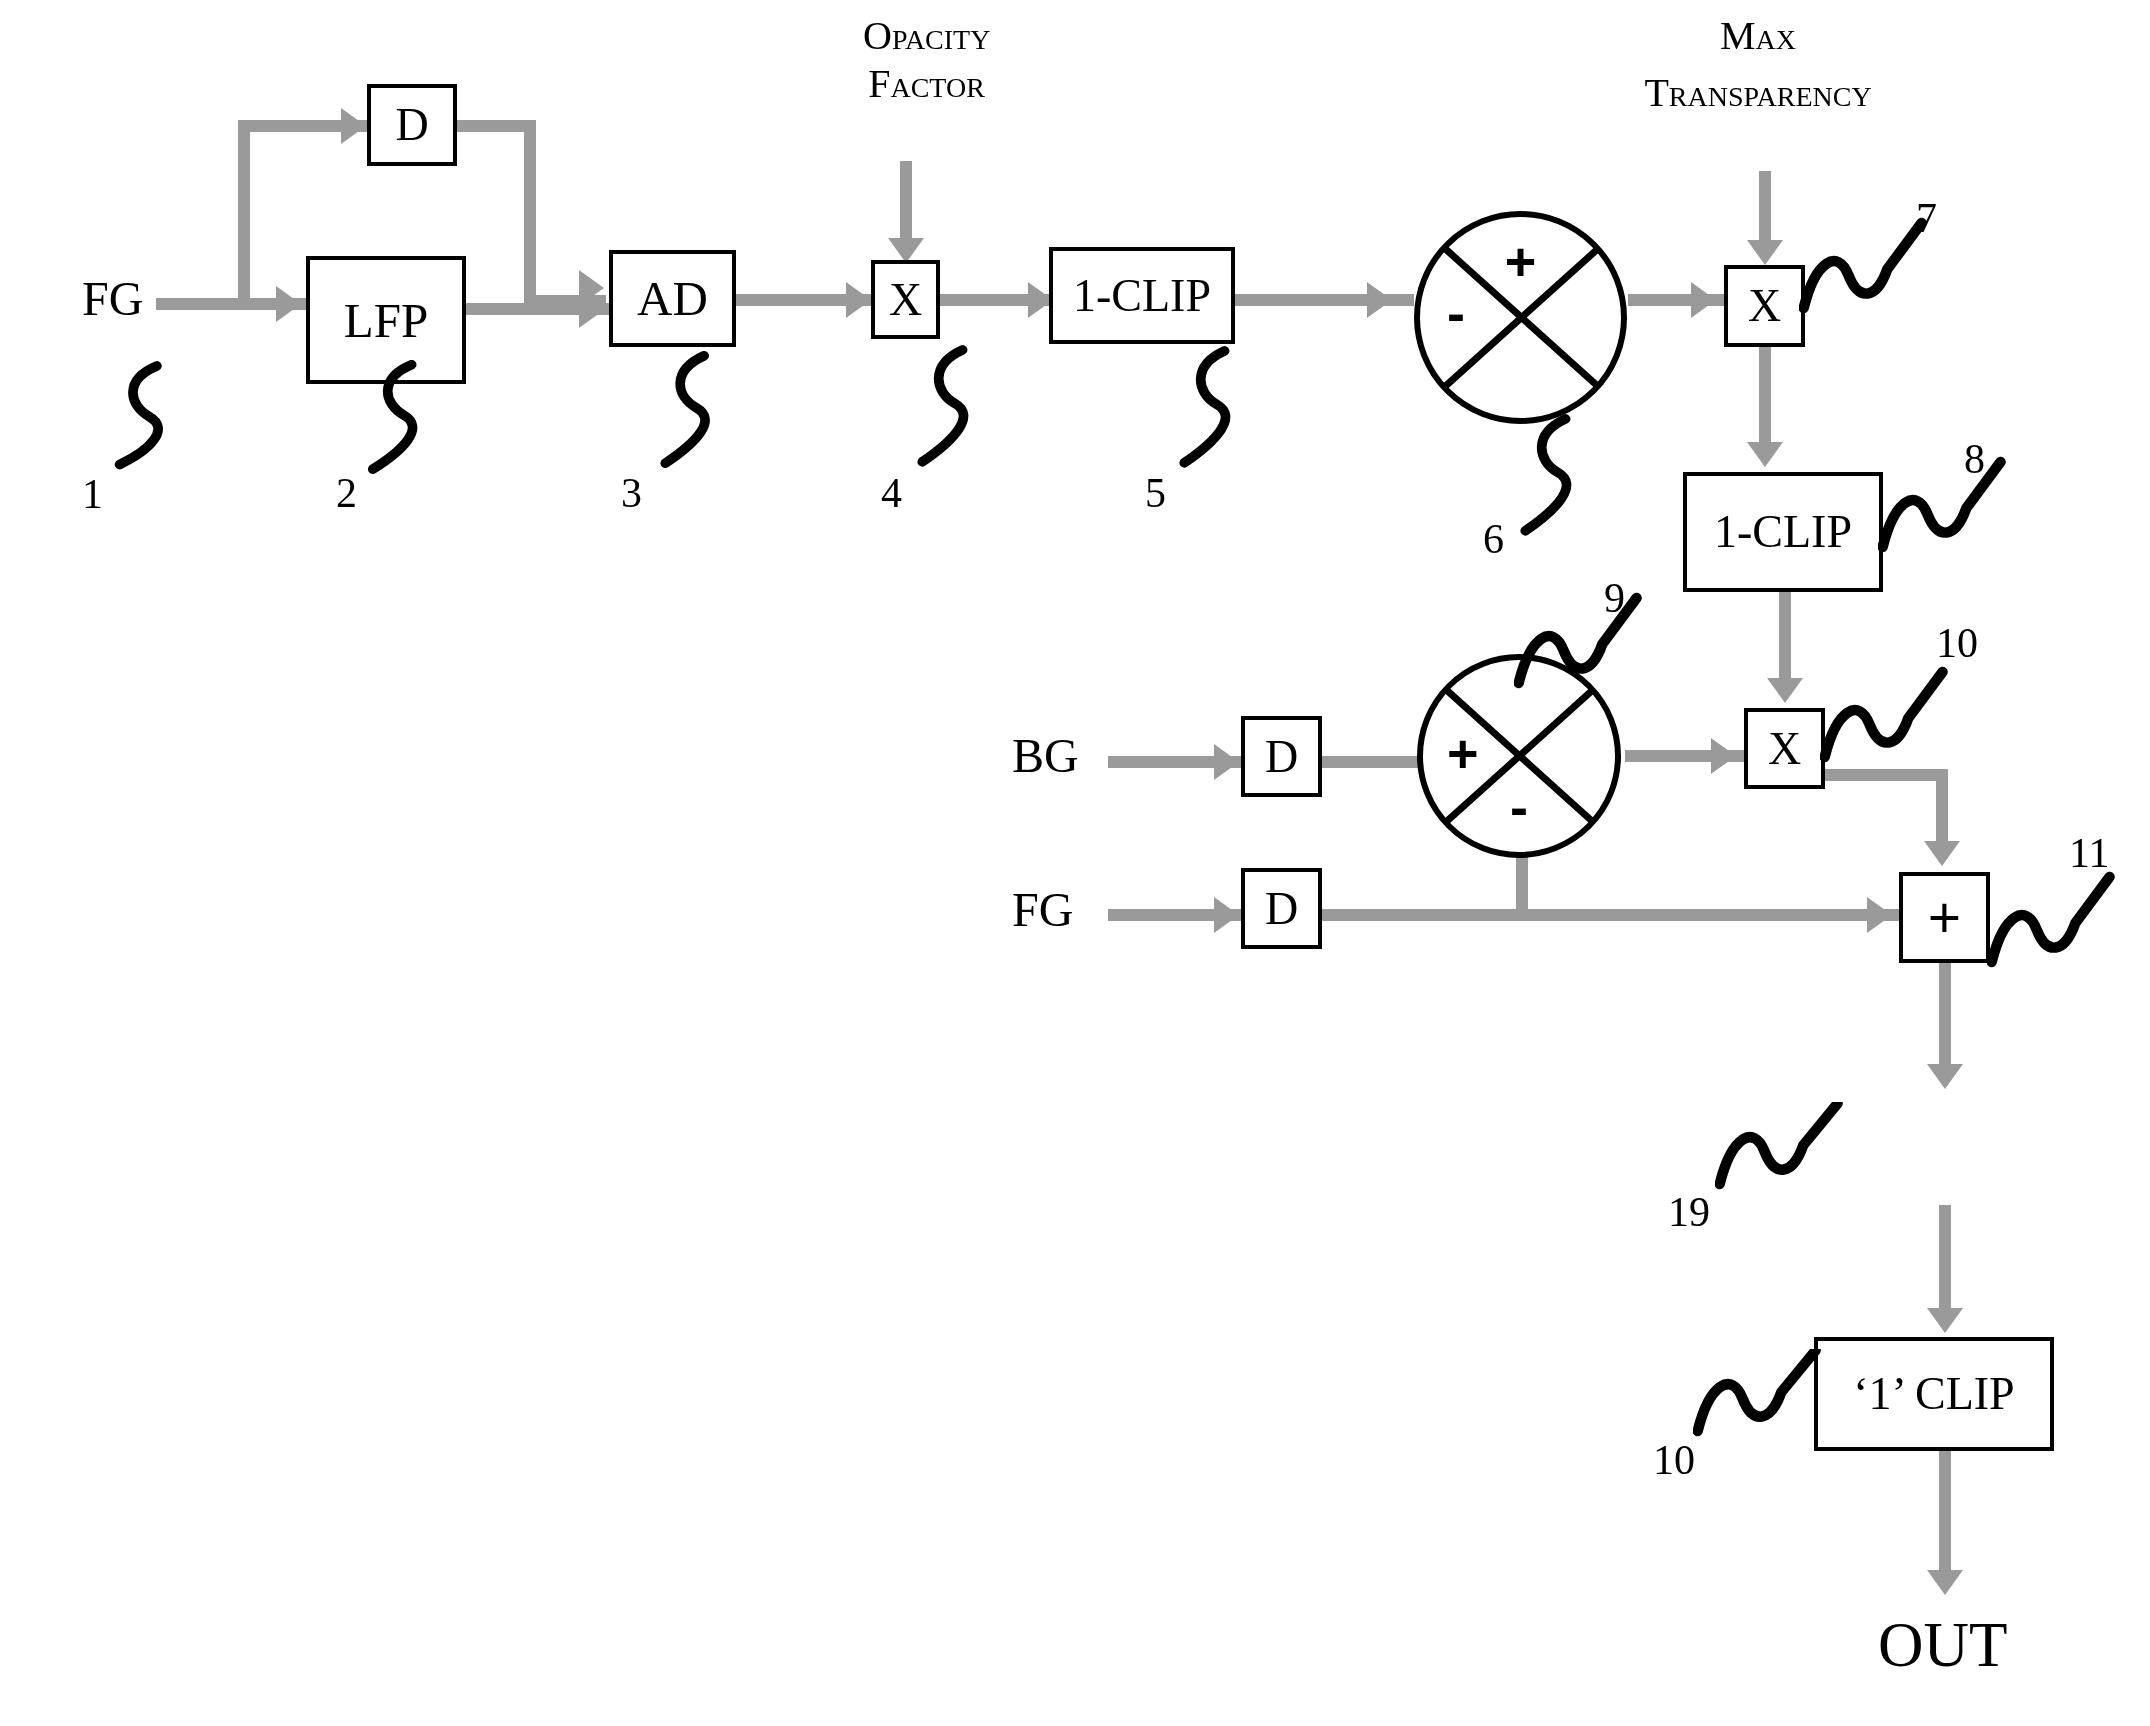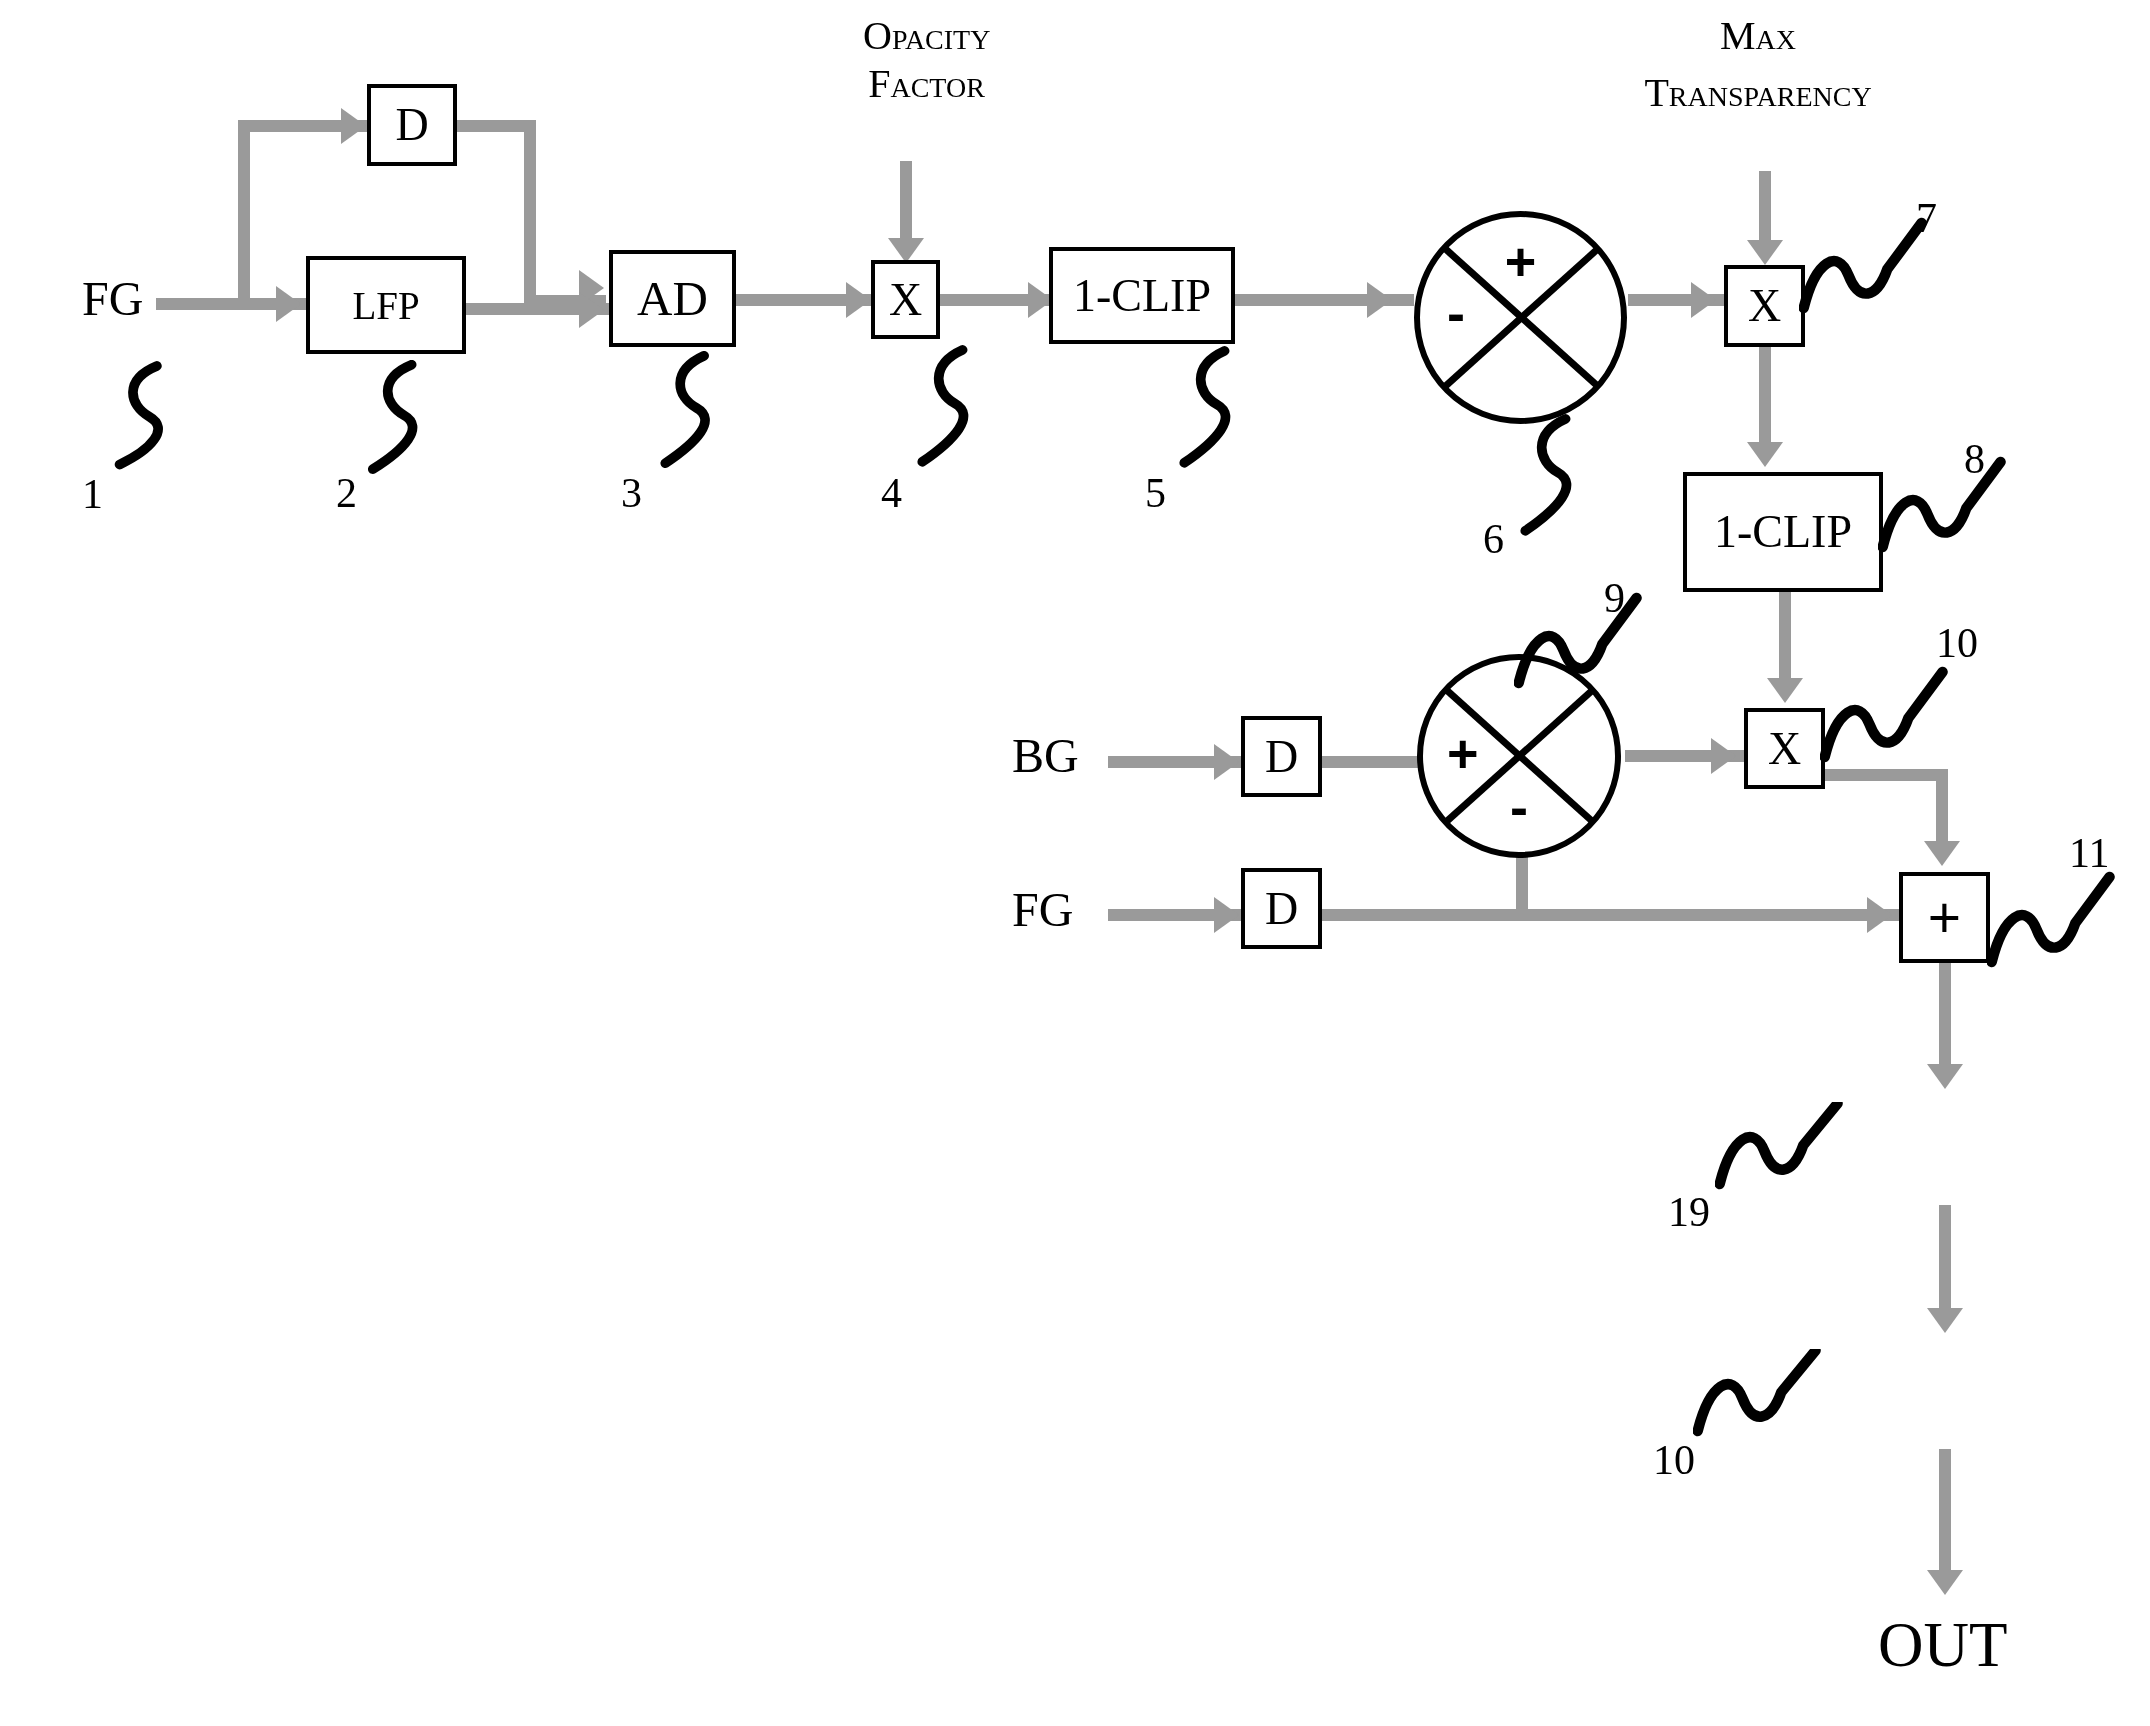--- a/index.html
+++ b/index.html
@@ -146,21 +146,21 @@
   <div class="ah ah-d" style="left:1927px;top:1064px;"></div>
   <div class="conn v" style="left:1939px;top:1205px;height:105px;"></div>
   <div class="ah ah-d" style="left:1927px;top:1308px;"></div>
   <div class="conn v" style="left:1939px;top:1449px;height:127px;"></div>
   <div class="ah ah-d" style="left:1927px;top:1570px;"></div>
 
   <div class="box" style="left:367px;top:84px;width:90px;height:82px;font-size:46px;">
     <span>D</span>
   </div>
 
-  <div class="box" style="left:306px;top:256px;width:160px;height:98px;font-size:39px;">
+  <div class="box" style="left:306px;top:256px;width:160px;height:128px;font-size:49px;">
     <span>LFP</span>
   </div>
 
   <div class="box" style="left:609px;top:250px;width:127px;height:97px;font-size:49px;">
     <span>AD</span>
   </div>
 
   <div class="box" style="left:871px;top:260px;width:69px;height:79px;font-size:46px;">
     <span>X</span>
   </div>
@@ -187,20 +187,23 @@
 
   <div class="box" style="left:1744px;top:708px;width:81px;height:81px;font-size:46px;">
     <span>X</span>
   </div>
 
   <div class="box" style="left:1899px;top:872px;width:91px;height:91px;font-size:57px;font-family:'Liberation Sans',sans-serif;">
     <span>+</span>
   </div>
 
 
+  <div class="box" style="left:1814px;top:1337px;width:240px;height:114px;font-size:46px;">
+    <span>‘1’ CLIP</span>
+  </div>
 
   <div class="opcircle" style="left:1414px;top:211px;width:213px;height:213px;">
     <div class="diag d1"></div>
     <div class="diag d2"></div>
     <div class="sgn" style="left:50%;top:16.5px;transform:translateX(-50%);font-size:54px;">+</div>
     <div class="sgn" style="left:27px;top:50%;transform:translateY(-60%);font-size:54px;">-</div>
   </div>
 
   <div class="opcircle" style="left:1417px;top:654px;width:204px;height:204px;">
     <div class="diag d1"></div>

